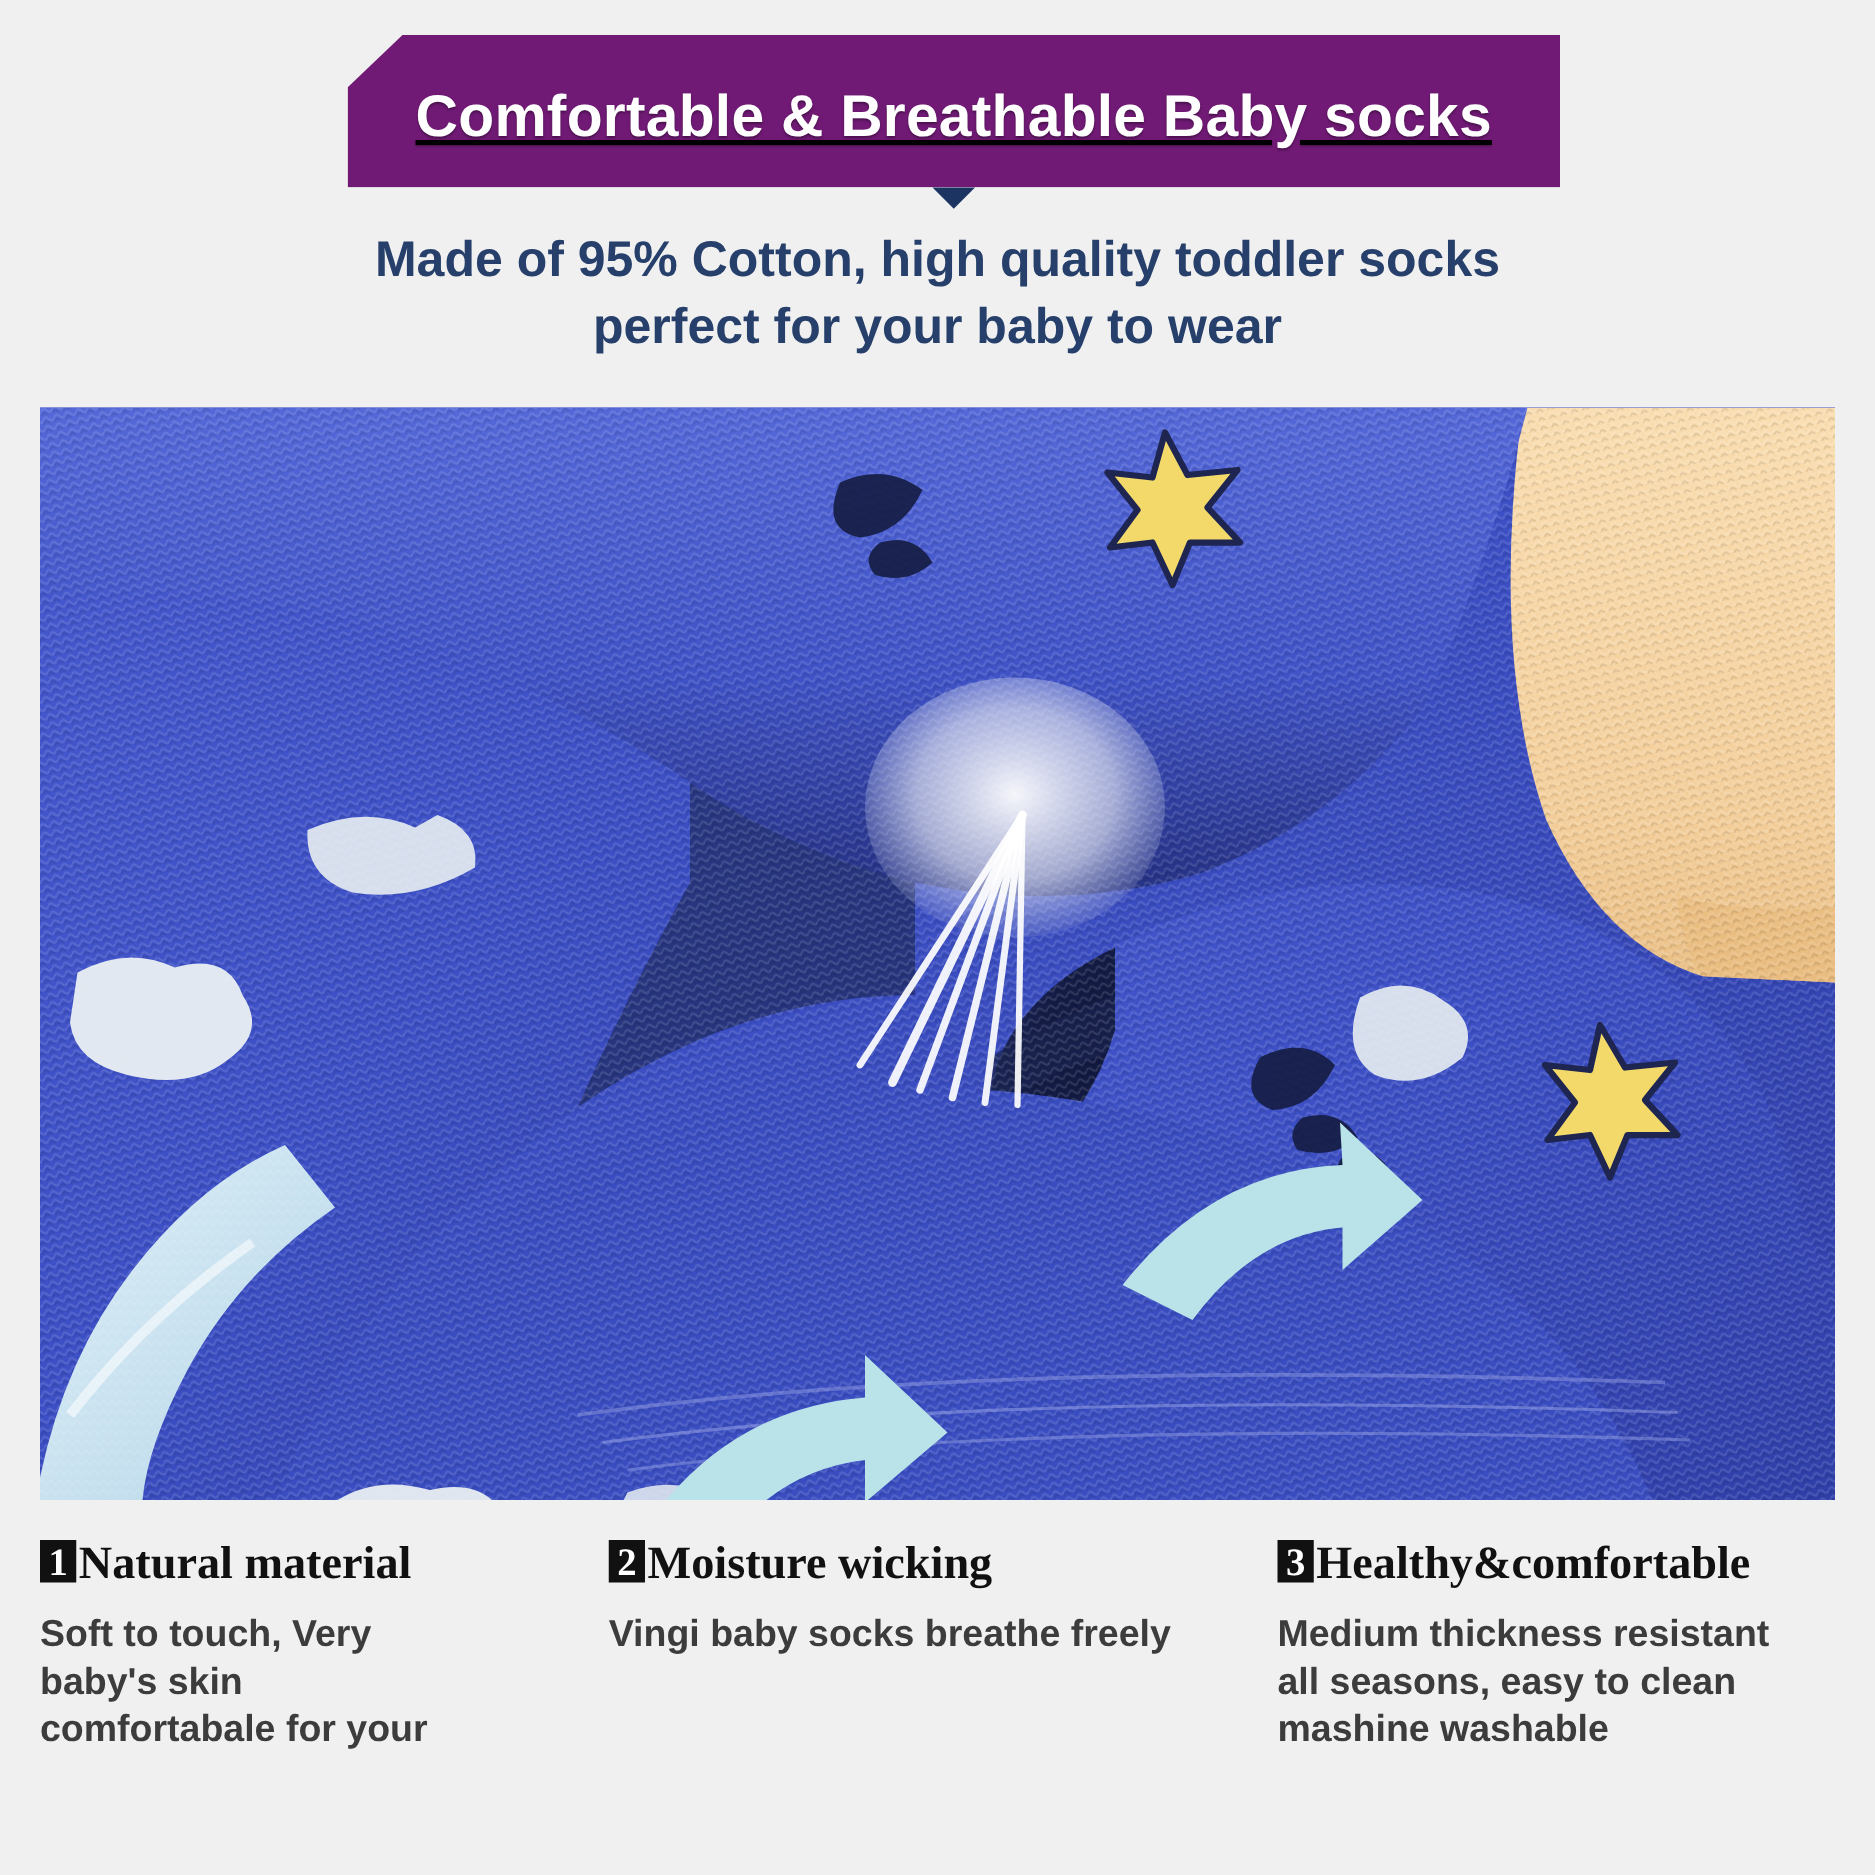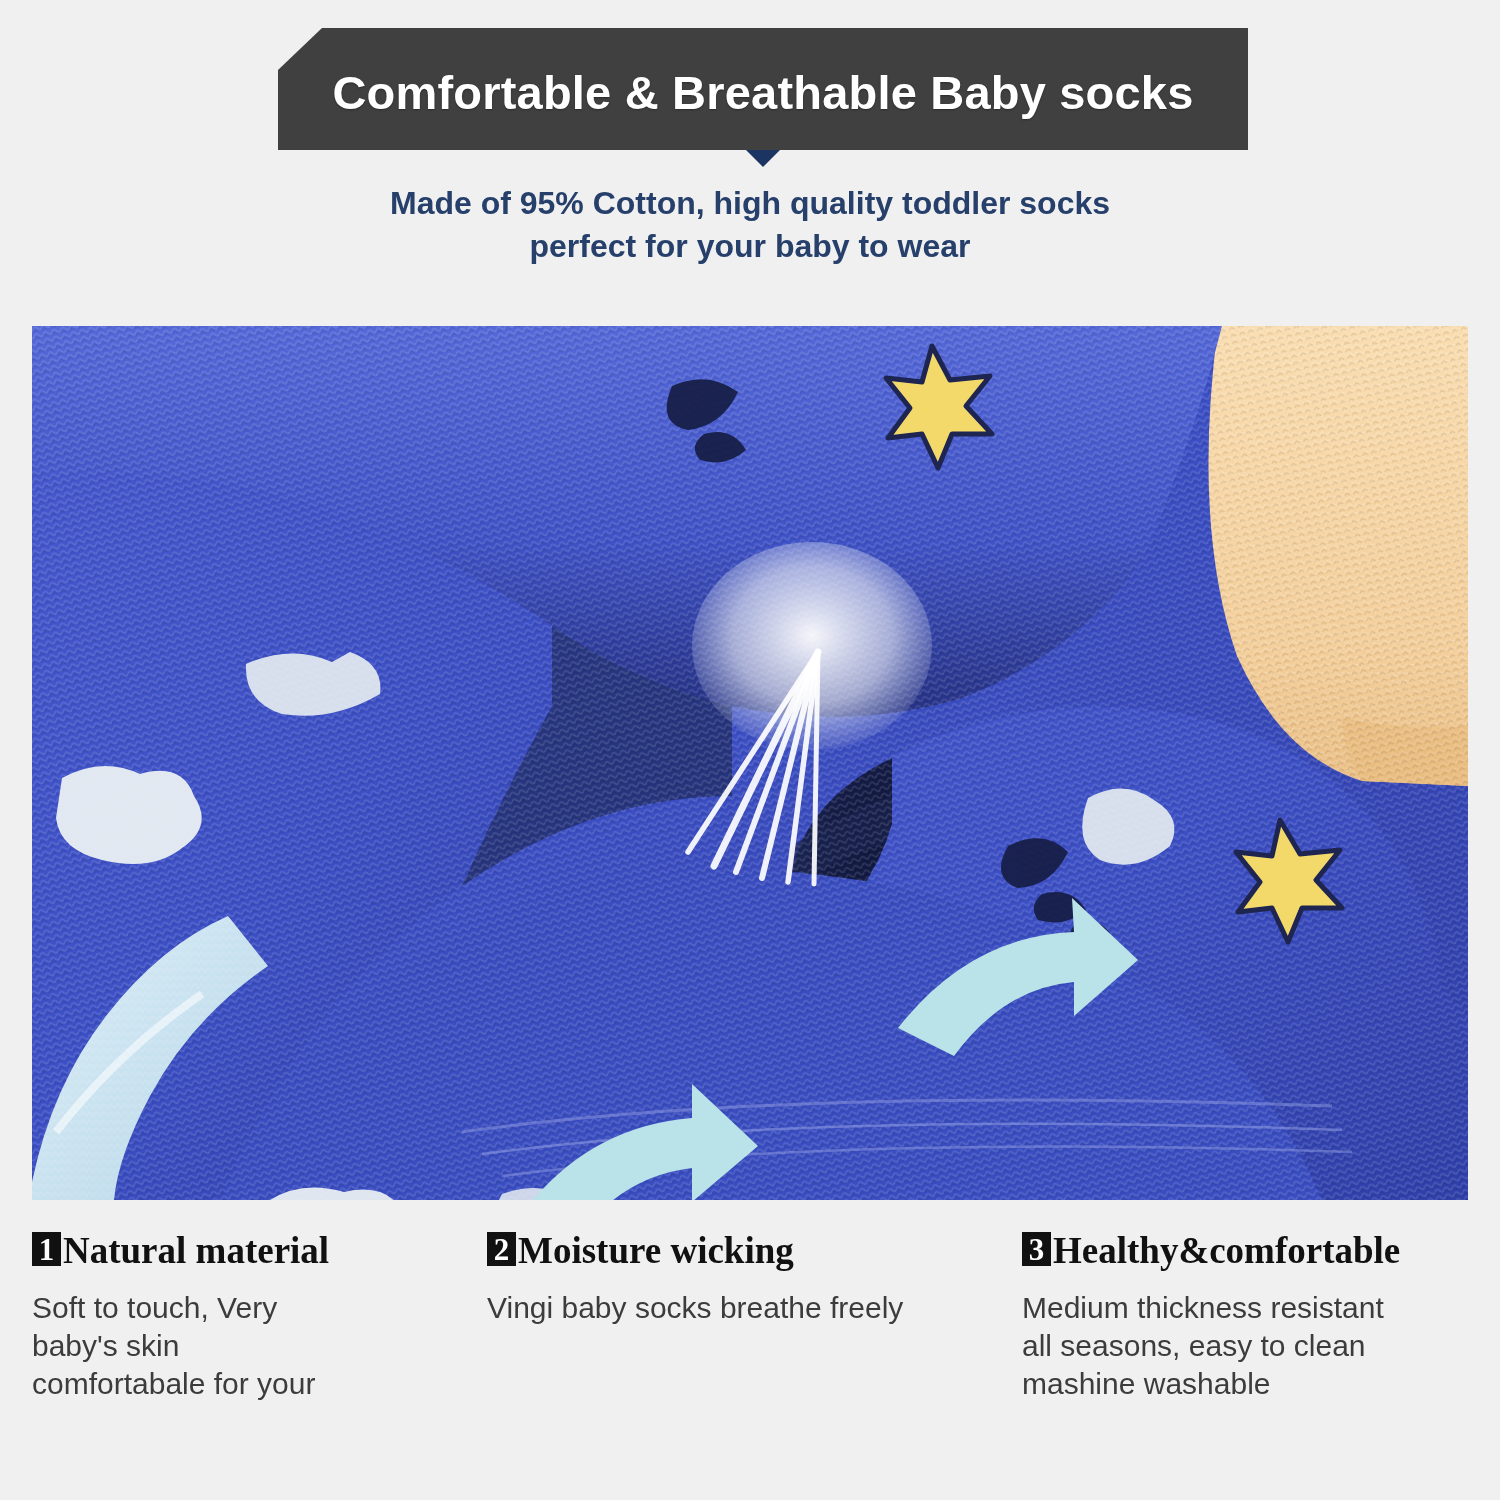--- a/index.html
+++ b/index.html
@@ -19,26 +19,27 @@
   .banner-wrap {
     position: absolute;
     left: 278px;
     top: 28px;
     width: 970px;
     height: 122px;
   }
   .banner {
     position: absolute;
     inset: 0;
-    background: #404040;
+    background: #701a75;
     -webkit-clip-path: polygon(44px 0, 100% 0, 100% 100%, 0 100%, 0 42px);
     clip-path: polygon(44px 0, 100% 0, 100% 100%, 0 100%, 0 42px);
     display: flex;
     align-items: center;
     justify-content: center;
+    text-decoration: underline;
   }
   .banner-title {
     color: #ffffff;
     font-size: 47px;
     font-weight: bold;
     letter-spacing: 0.2px;
     white-space: nowrap;
     text-shadow: 0 1px 2px rgba(0,0,0,0.35);
     margin-top: 6px;
   }
@@ -55,21 +56,21 @@
   }
 
   
   .subtitle {
     position: absolute;
     left: 0;
     top: 182px;
     width: 1500px;
     text-align: center;
     color: #26406b;
-    font-size: 32px;
+    font-size: 40px;
     font-weight: bold;
     line-height: 1.33;
   }
   .subtitle .ln {
     display: block;
     white-space: nowrap;
   }
 
   
   .photo {
@@ -127,21 +128,21 @@
     flex: 0 0 auto;
     margin-right: 2px;
   }
   .feat-title { display: inline-block; }
 
   .feat-body {
     margin-top: 20px;
     color: #3c3c3c;
     font-size: 30px;
     line-height: 1.27;
-    font-weight: 400;
+    font-weight: 700;
   }
   .feat-body .ln { display: block; }
 </style>
 </head>
 <body>
 
 <div class="banner-wrap">
   <div class="banner">
     <div class="banner-title">Comfortable &amp; Breathable Baby socks</div>
   </div>

